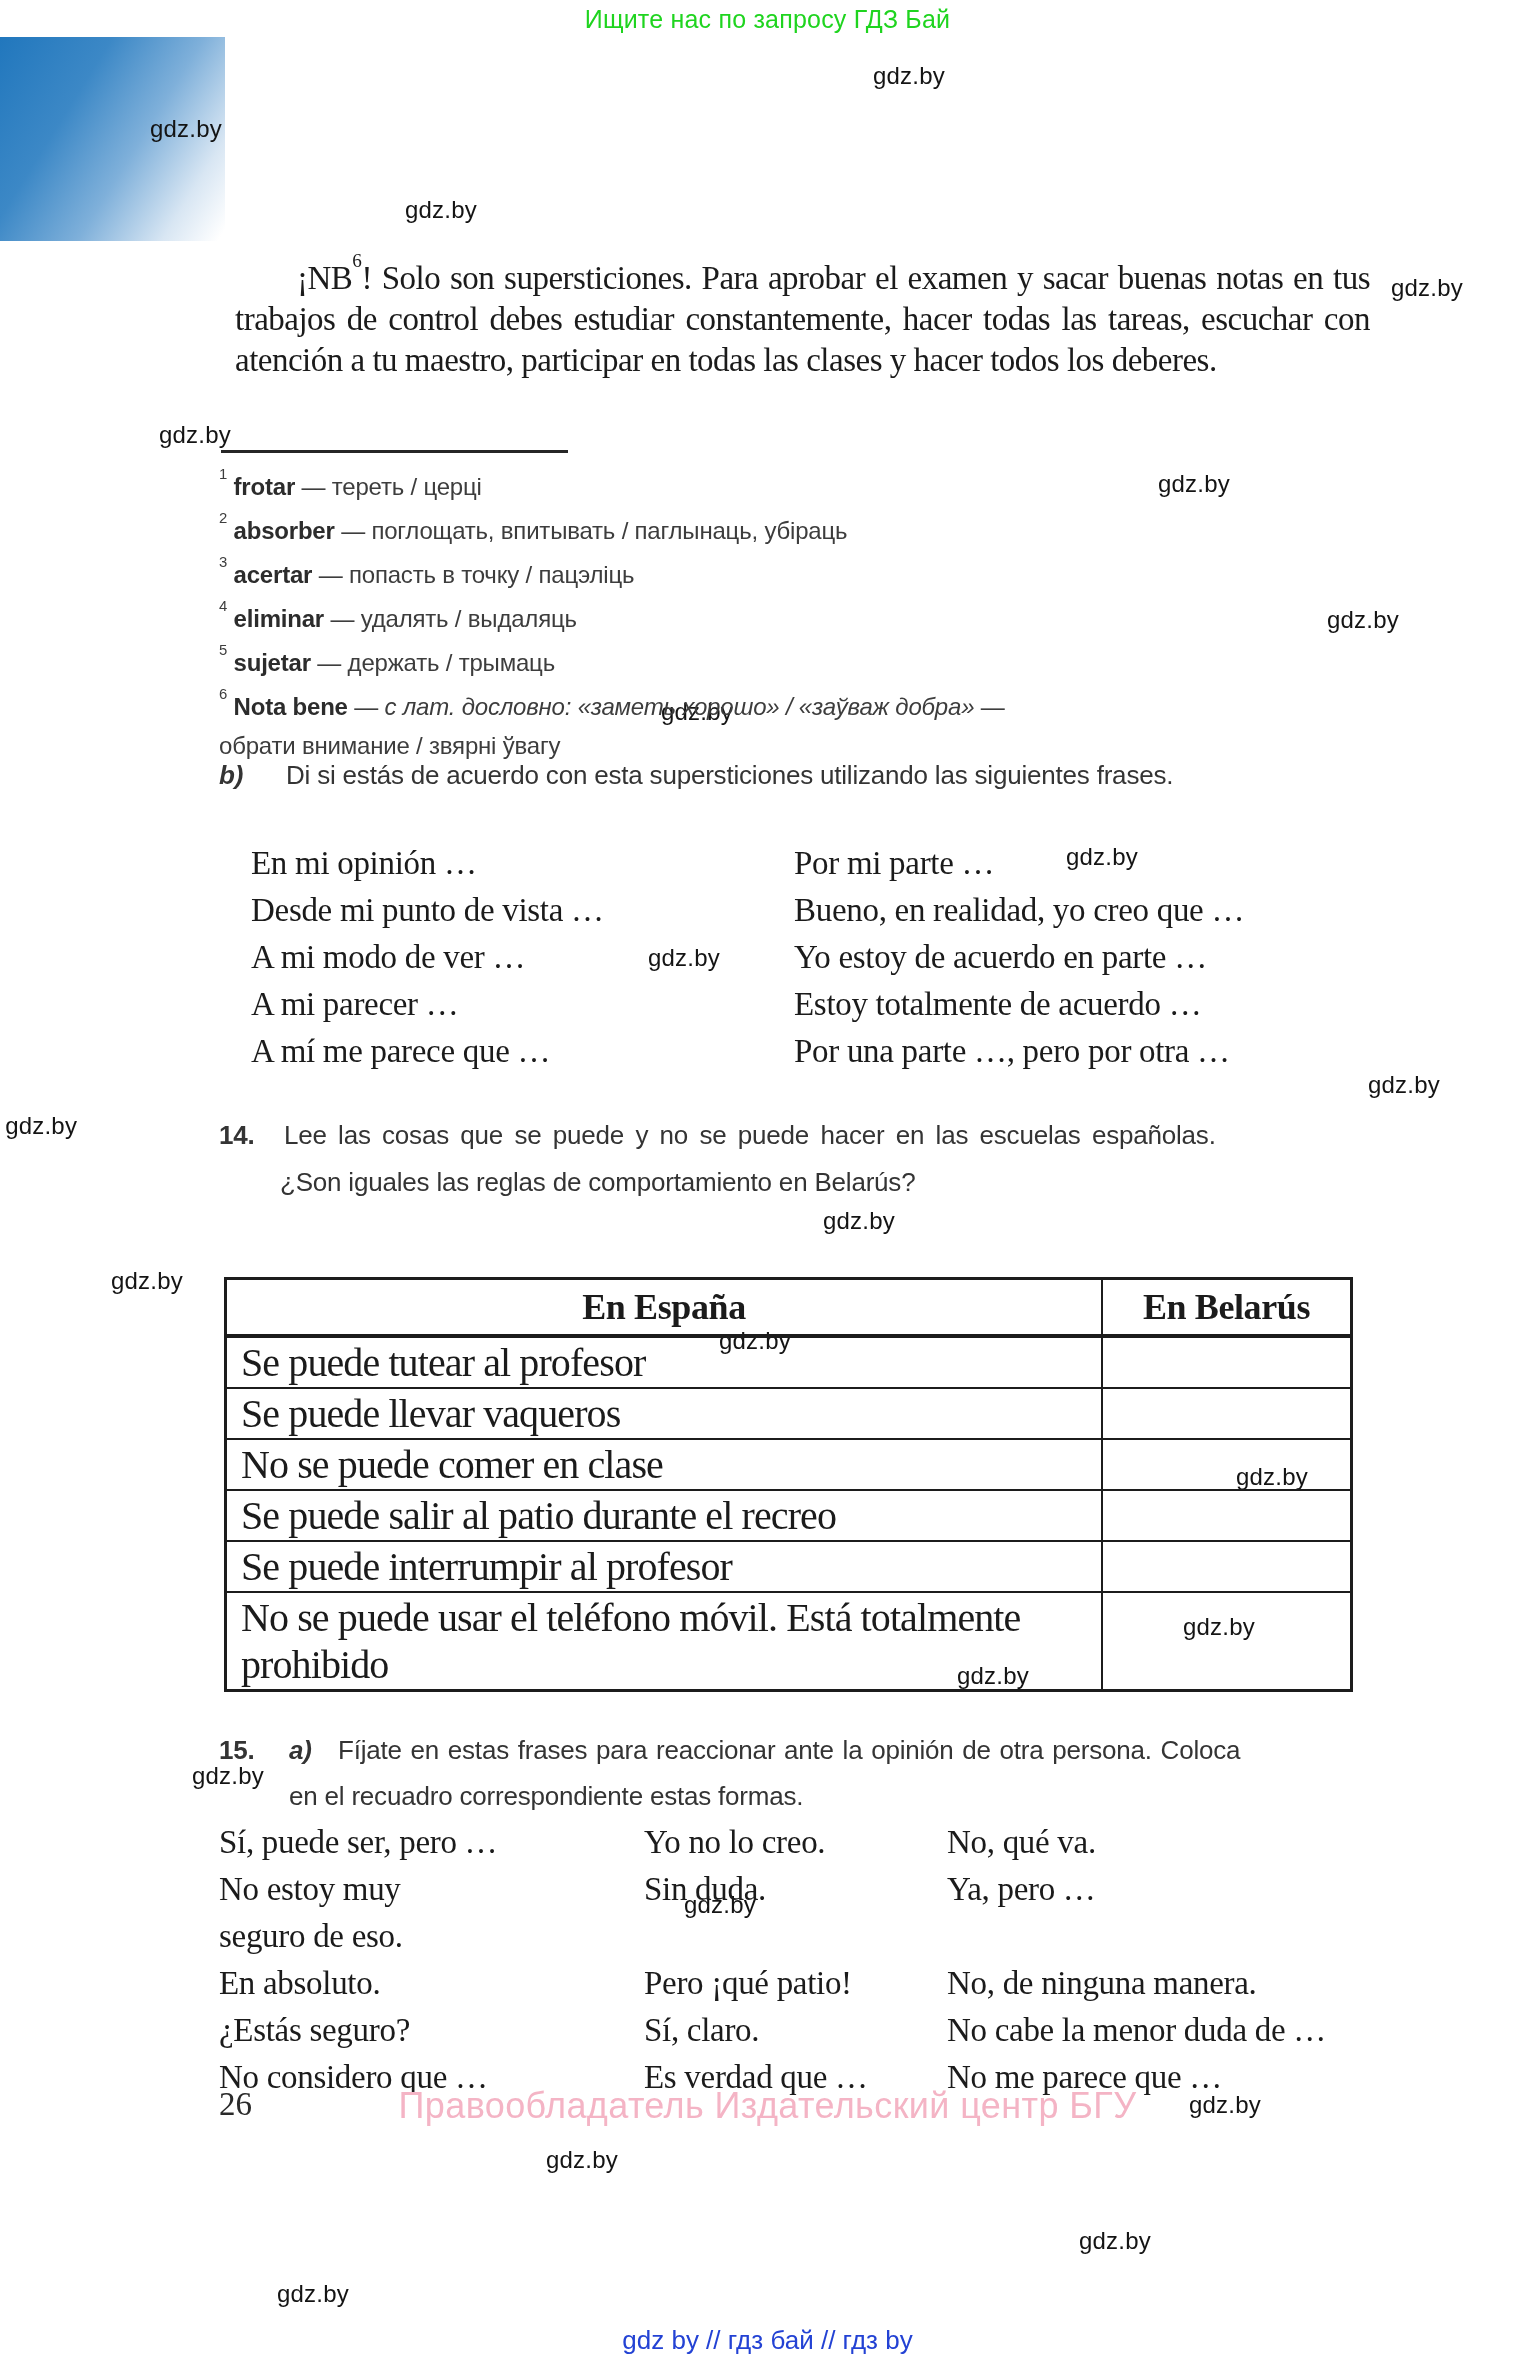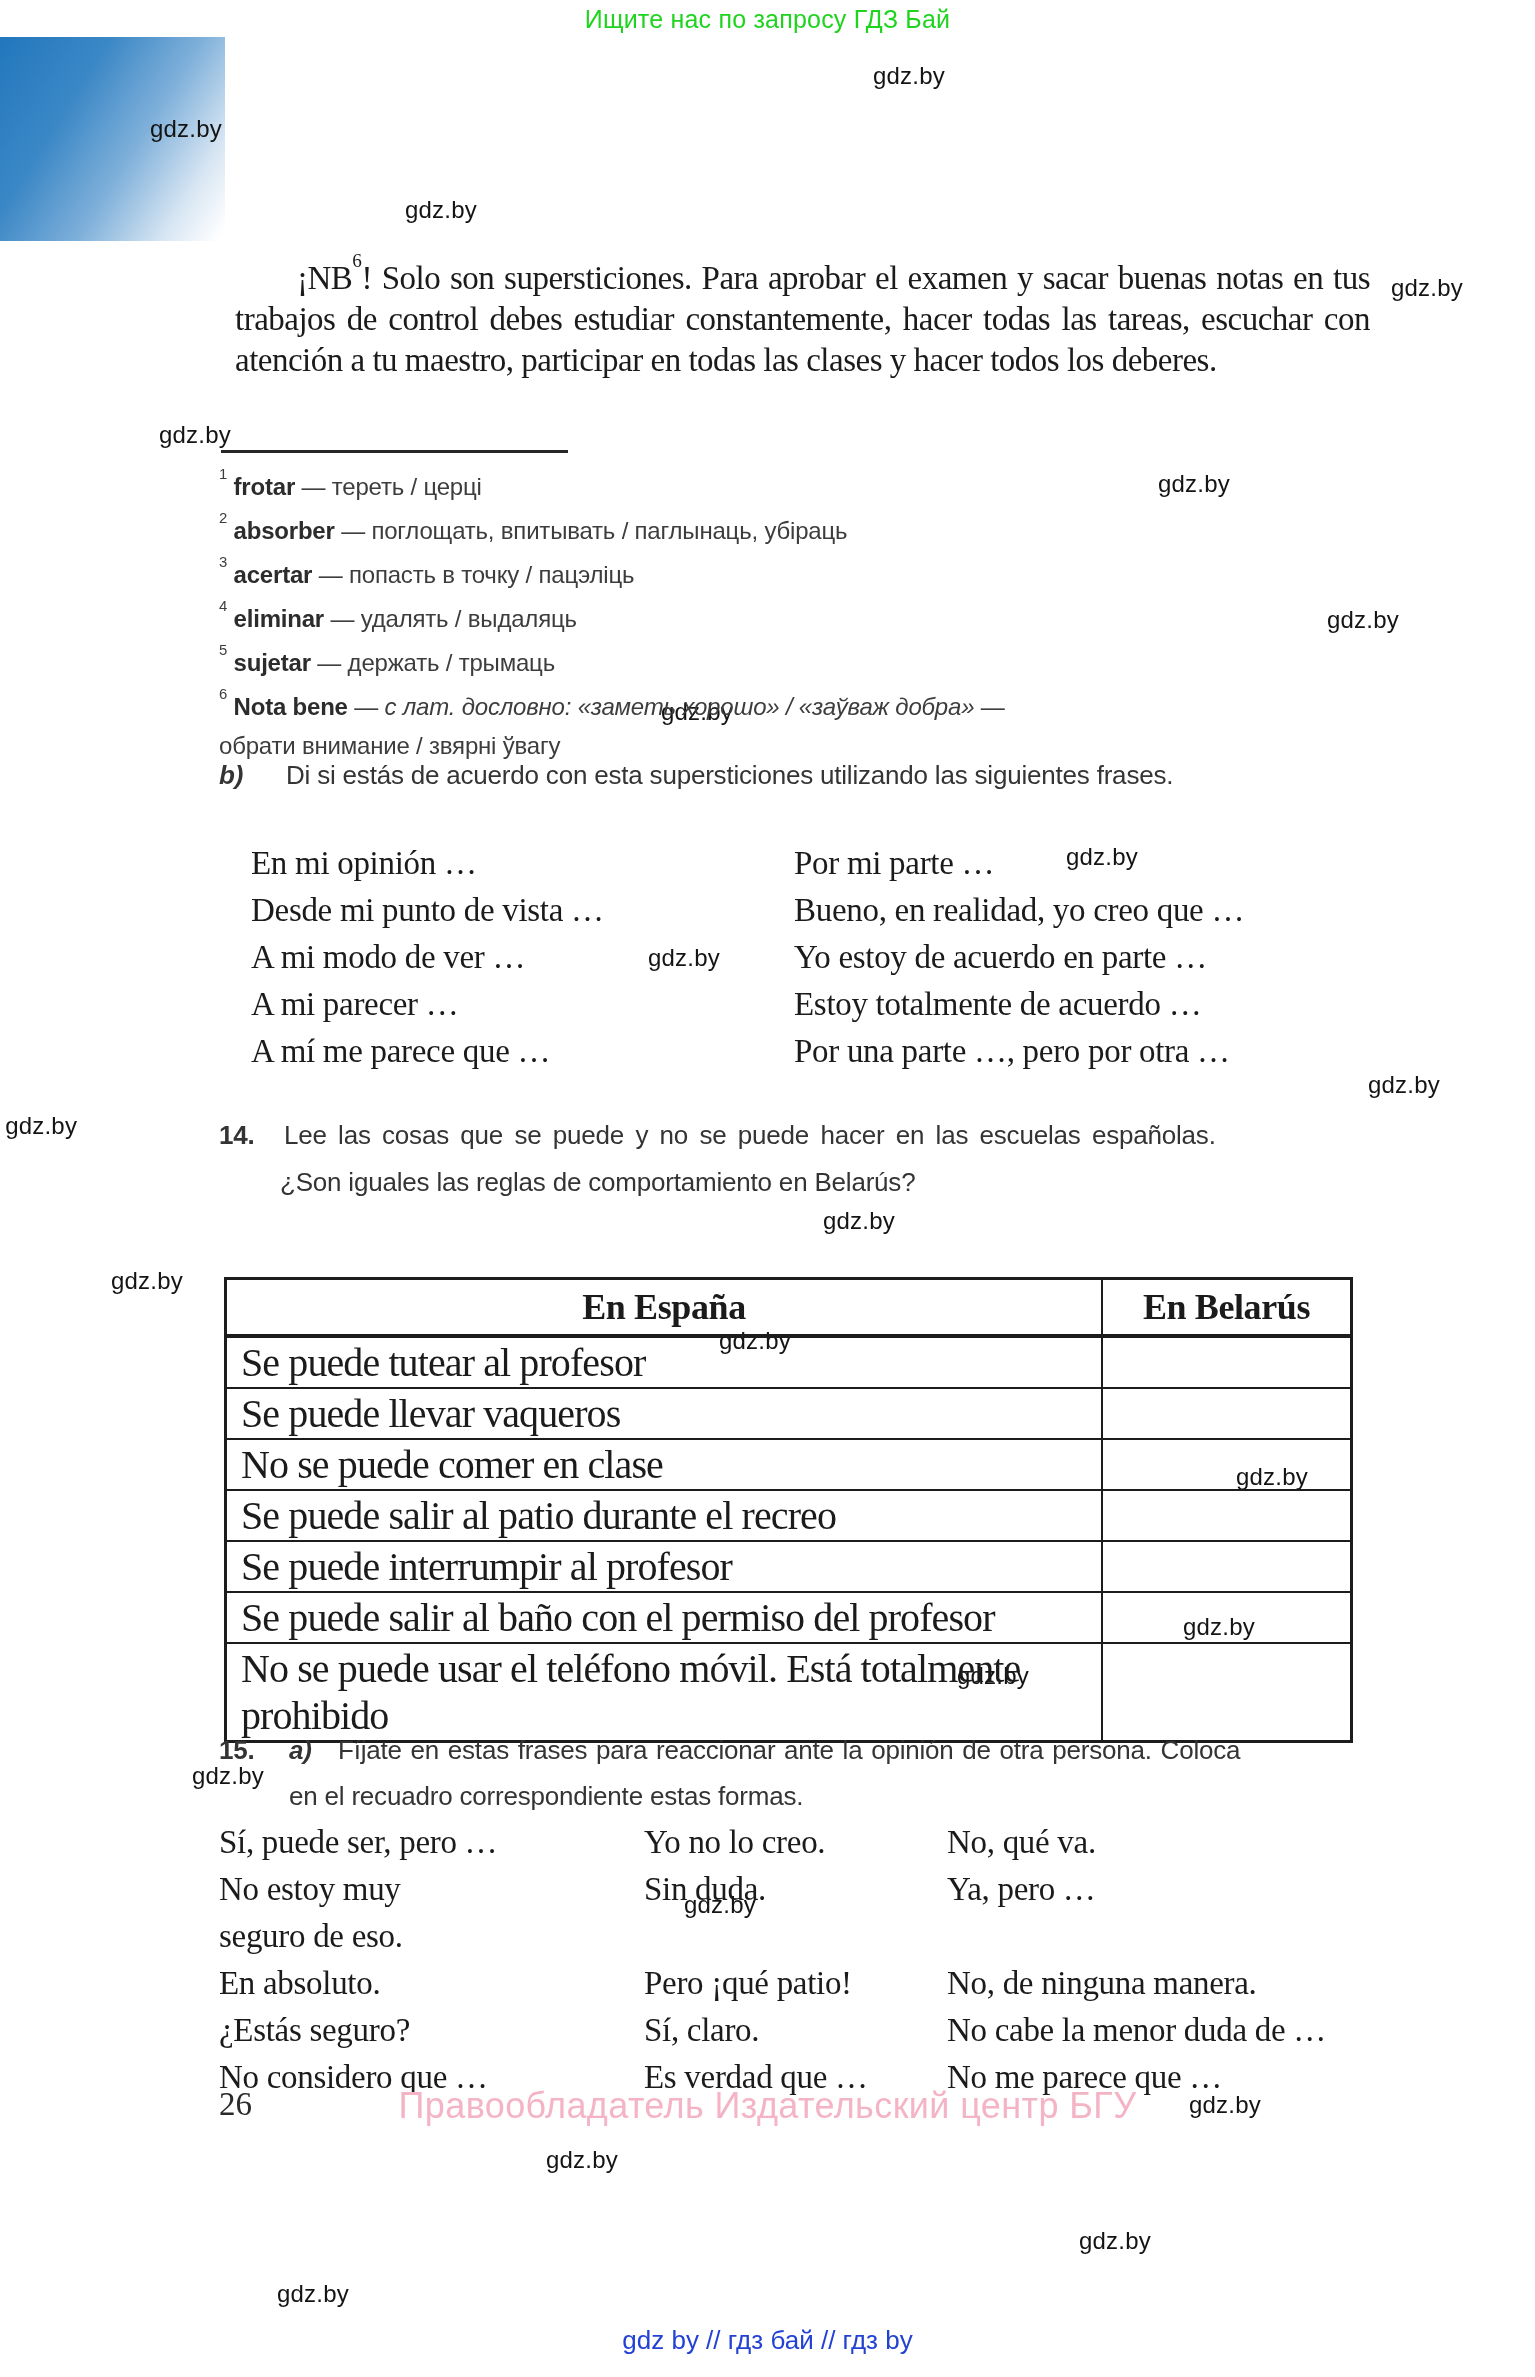--- a/index.html
+++ b/index.html
@@ -150,24 +150,20 @@
     </tr>
     <tr>
       <td class="c-esp">Se puede salir al patio durante el recreo</td>
       <td class="c-bel"></td>
     </tr>
     <tr>
       <td class="c-esp">Se puede interrumpir al profesor</td>
       <td class="c-bel"></td>
     </tr>
     <tr>
-      <td class="c-esp">Se puede salir al baño con el permiso del profesor</td>
-      <td class="c-bel"></td>
-    </tr>
-    <tr>
       <td class="c-esp">No se puede usar el teléfono móvil. Está totalmente prohibido</td>
       <td class="c-bel"></td>
     </tr>
   </tbody>
     </table>
 
   <span class="sansline red" style="left:219px;top:1735px">15.</span>
   <span class="sansline red-letter" style="left:289px;top:1735px">a)</span>
   <span class="sansline" style="left:289px;top:1781px">en el recuadro correspondiente estas formas.</span>
   <span class="sansline" style="left:338px;top:1735px;word-spacing:1.7px">Fíjate en estas frases para reaccionar ante la opinión de otra persona. Coloca</span>

